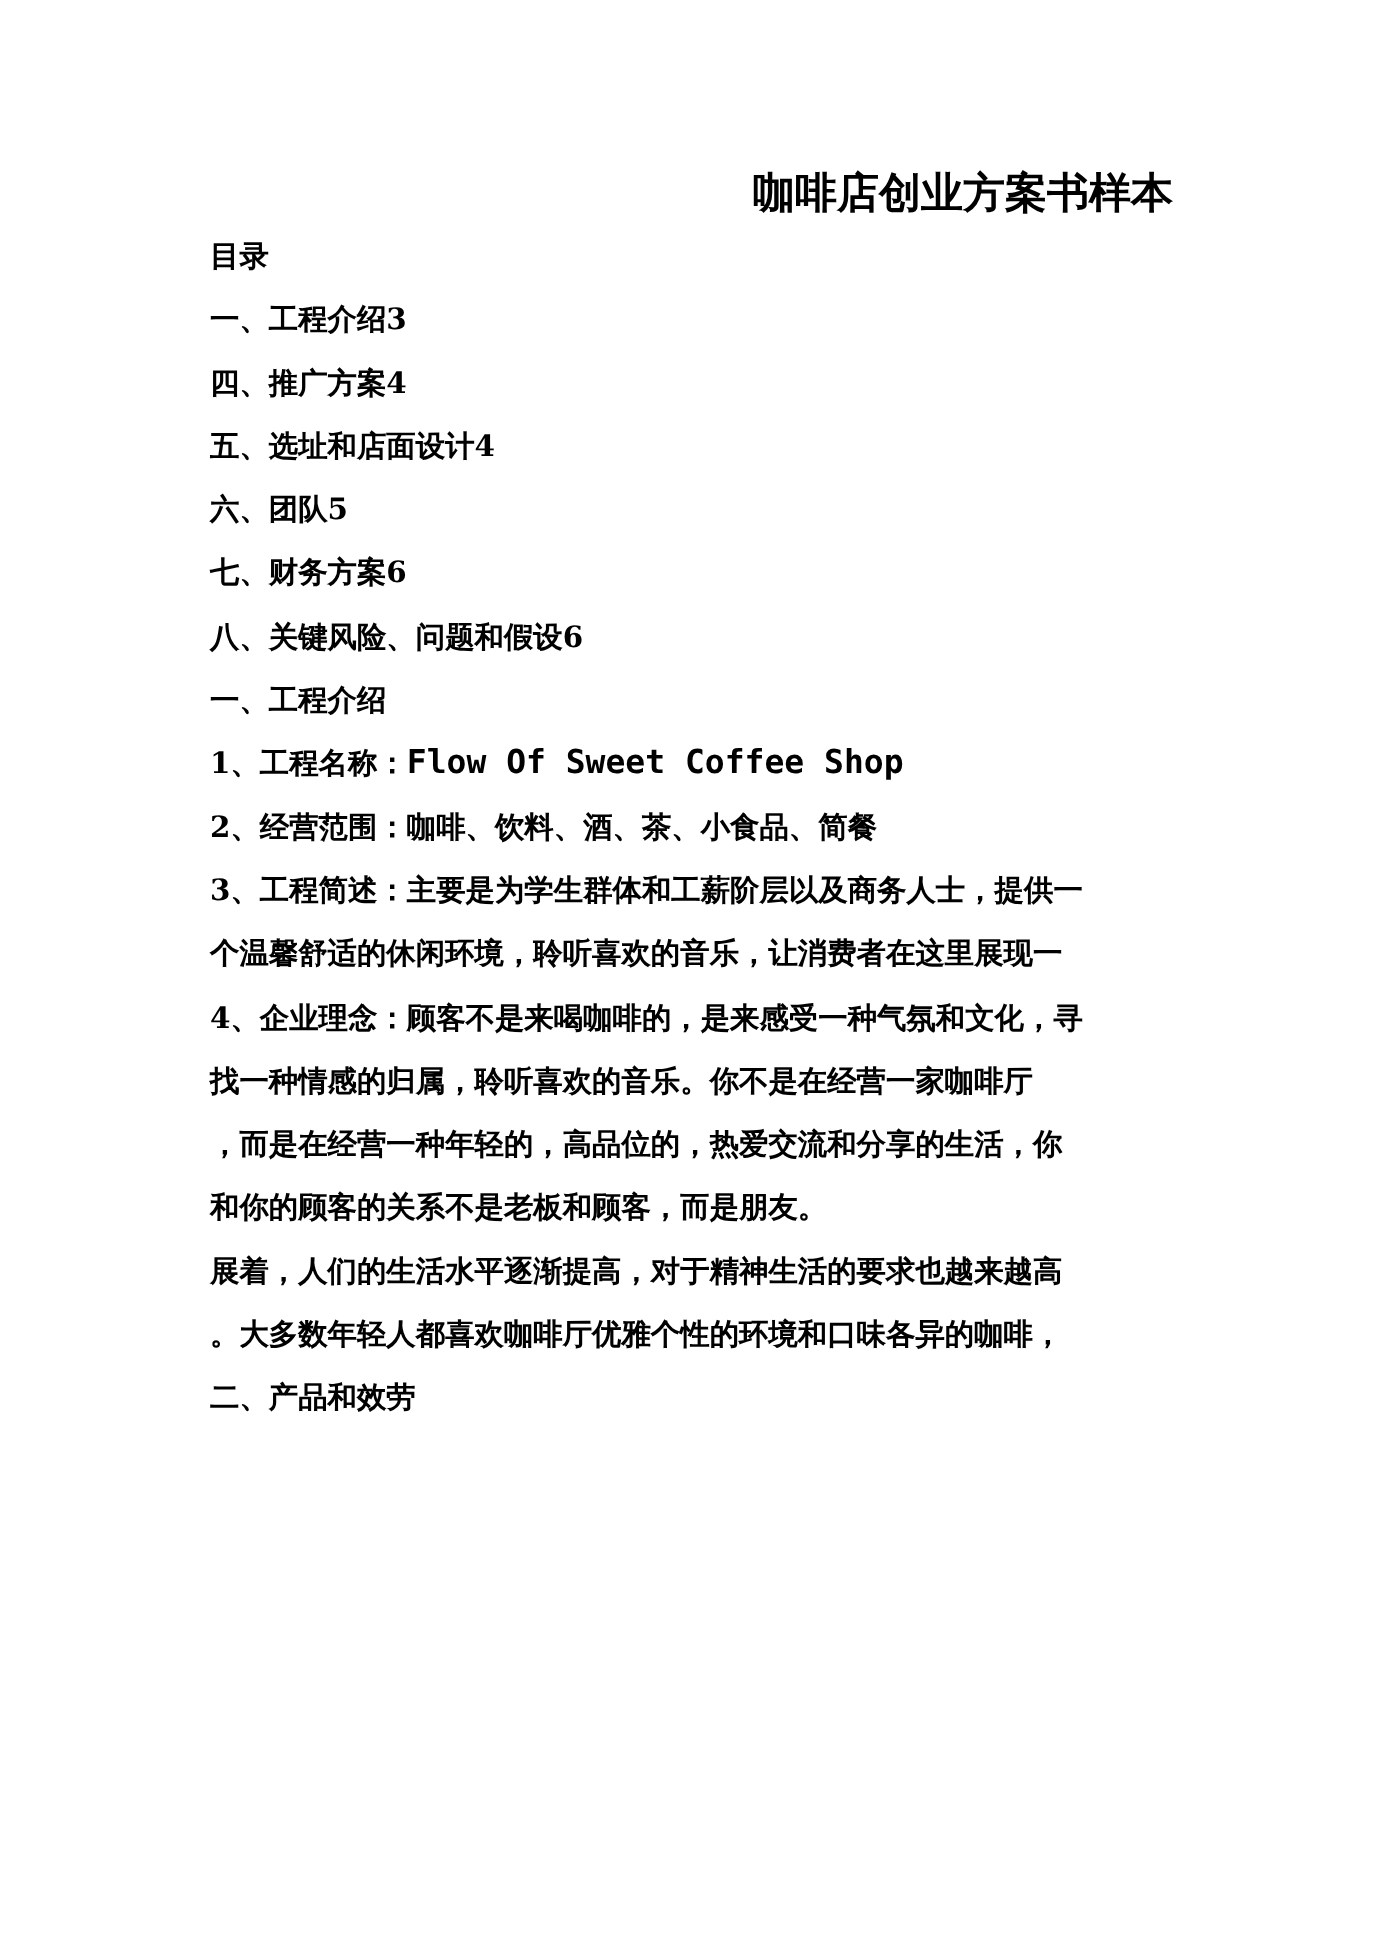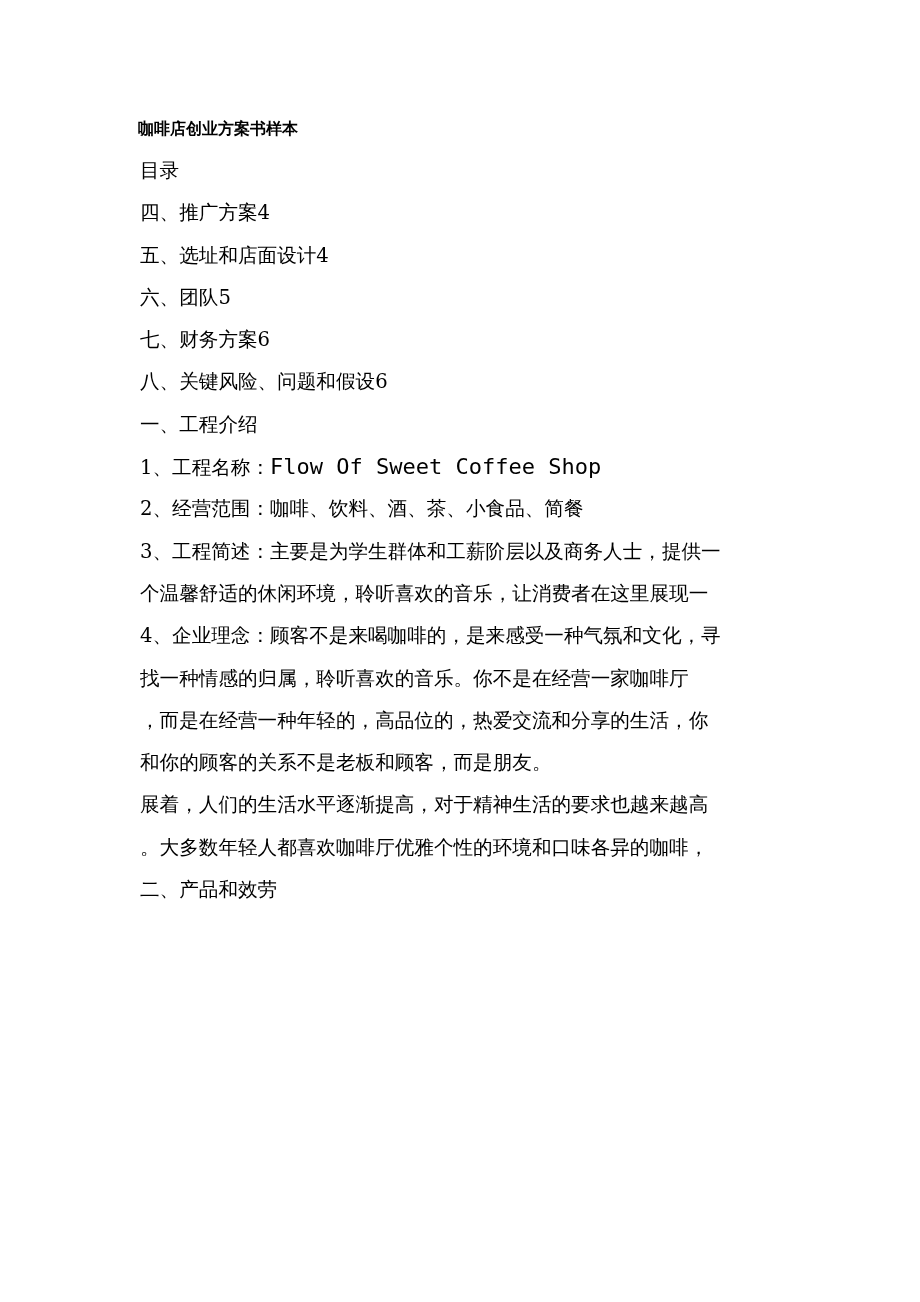--- a/index.html
+++ b/index.html
@@ -1,30 +1,31 @@
 <!DOCTYPE html>
 <html><head>
 <meta charset="utf-8">
 <style>
   html, body { margin: 0; padding: 0; background: #ffffff; }
   body { width: 920px; height: 1302px; position: relative; overflow: hidden;
          font-family: "DejaVu Serif", "Liberation Serif", serif; color: #000; }
   .page { position: absolute; left: 140px; top: 108px; width: 642px; }
-  .title { text-align: left; font-size: 16px; font-weight: bold; height: 42px; line-height: 42px;
+  .title { text-align: right; font-size: 28px; font-weight: bold; height: 42px; line-height: 42px;
            font-family: "DejaVu Sans", "Liberation Sans", sans-serif; margin-left: -2px; }
-  .line { font-size: 19.6px; line-height: 42.3px; height: 42.3px; white-space: pre; letter-spacing: 0px; }
+  .line { font-size: 19.6px; line-height: 42.3px; height: 42.3px; white-space: pre; letter-spacing: 0px; font-weight: bold; }
   .mono { font-family: "DejaVu Sans Mono", "Liberation Mono", monospace; font-size: 22px; }
 </style>
 </head>
 <body>
 
 <div class="page">
   <div class="title">咖啡店创业方案书样本</div>
   <div class="line">目录</div>
   <div>
+    <div class="line">一、工程介绍3</div>
     <div class="line">四、推广方案4</div>
     <div class="line">五、选址和店面设计4</div>
     <div class="line">六、团队5</div>
     <div class="line">七、财务方案6</div>
     <div class="line">八、关键风险、问题和假设6</div>
   </div>
   <div class="line">一、工程介绍</div>
   <div class="line"><span>1、工程名称：</span><span class="mono">Flow Of Sweet Coffee Shop</span></div>
   <div>
     <div class="line">2、经营范围：咖啡、饮料、酒、茶、小食品、简餐</div>

